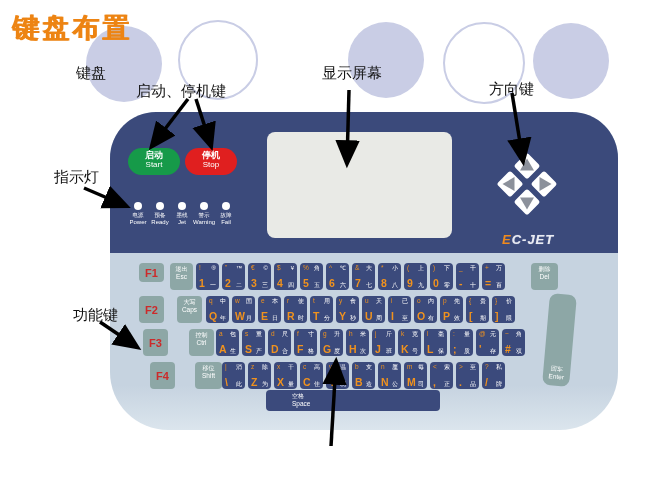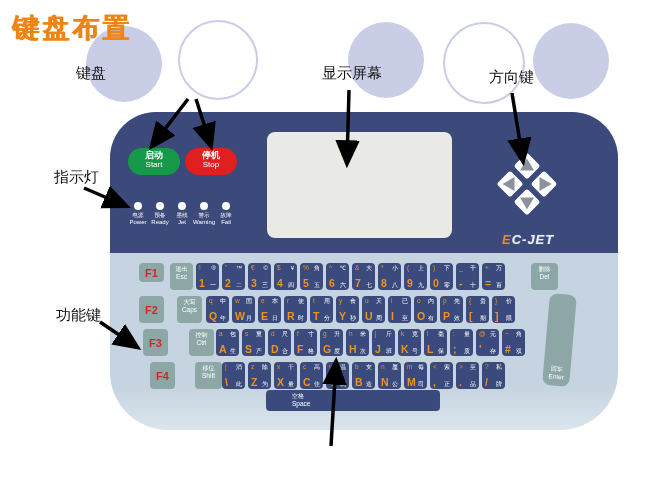--- a/index.html
+++ b/index.html
@@ -449,24 +449,25 @@
   <div class="key teal enter" style="left:546px;top:294px;width:27px;height:92px;">
     <div class="mzh">回车</div>
     <div class="men">Enter</div>
   </div>
   <div class="key space" style="left:266px;top:390px;width:174px;height:21px;">
     <div class="mzh">空格</div>
     <div class="men">Space</div>
   </div>
 
   <div class="callout" style="left:76px;top:64px;">键盘</div>
+  <div class="callout" style="left:136px;top:82px;">启动、停机键</div>
   <div class="callout" style="left:322px;top:64px;">显示屏幕</div>
-  <div class="callout" style="left:489px;top:68px;text-align:right;">方向键</div>
+  <div class="callout" style="left:489px;top:80px;text-align:right;">方向键</div>
   <div class="callout" style="left:54px;top:168px;">指示灯</div>
-  <div class="callout" style="left:56px;top:306px;font-family:Liberation Mono, monospace;">功能键</div>
+  <div class="callout" style="left:73px;top:306px;font-family:Liberation Mono, monospace;">功能键</div>
 
   <svg class="overlay" width="650" height="480">
     <defs>
       <marker id="ah" markerWidth="9" markerHeight="8" refX="6.5" refY="3.5" orient="auto">
         <polygon points="0,0 8,3.5 0,7" fill="#000"></polygon>
       </marker>
     </defs>
     <g id="arrow-lines" stroke="#000" stroke-width="3.5">
         <line x1="188" y1="99" x2="152" y2="146" marker-end="url(#ah)"></line>
         <line x1="196" y1="99" x2="211" y2="146" marker-end="url(#ah)"></line>

